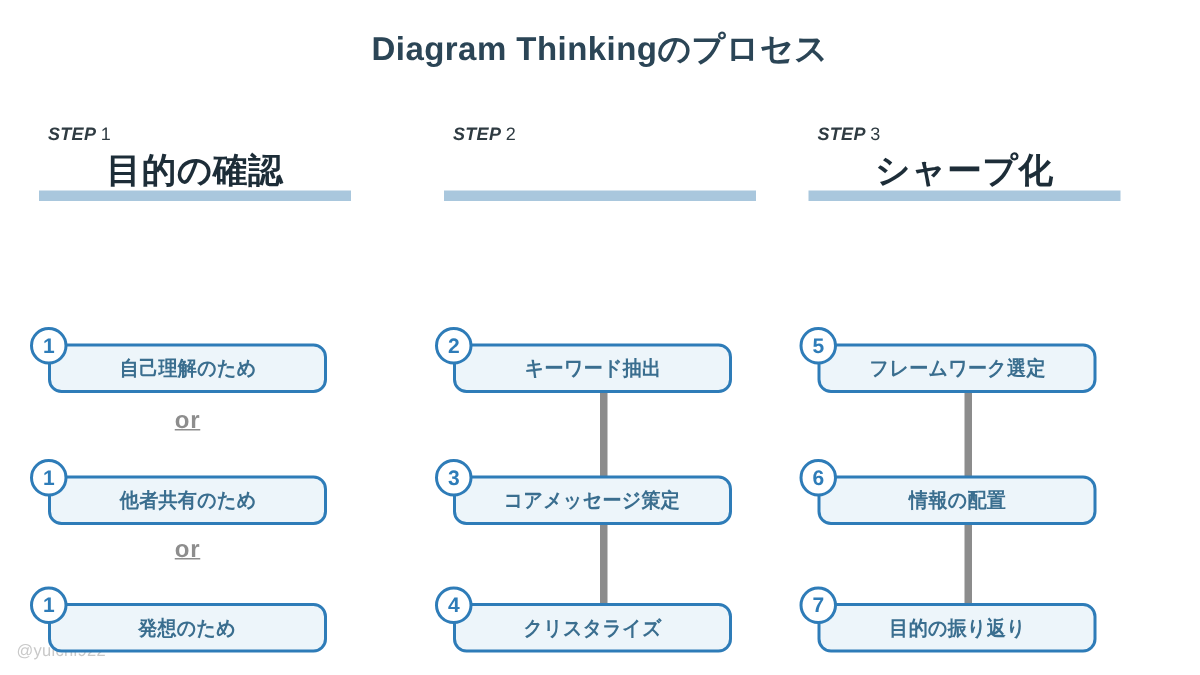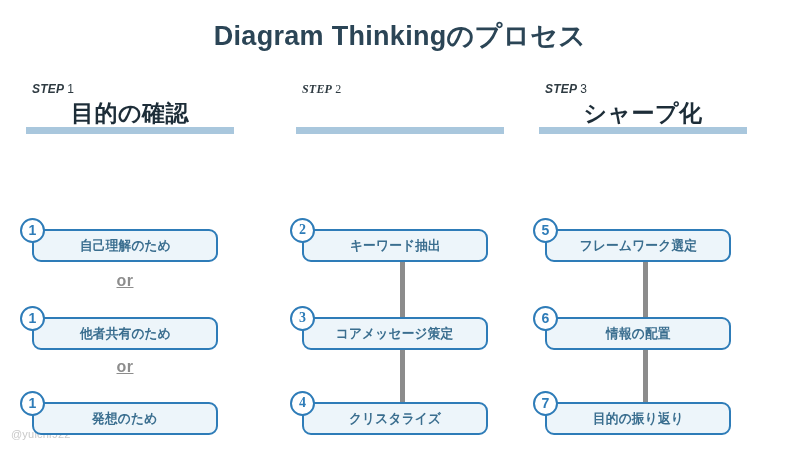--- a/index.html
+++ b/index.html
@@ -16,35 +16,35 @@
     -webkit-font-smoothing: antialiased;
   }
 
   
   #page-title {
     position: absolute;
     left: 0;
     top: 18px;
     width: 800px;
     text-align: center;
-    font-size: 27px;
+    font-size: 22px;
     font-weight: bold;
     color: #2b4556;
     letter-spacing: 0.3px;
     white-space: nowrap;
   }
 
   
   .column {
     position: absolute;
     top: 82px;
     width: 232px;
   }
   .column.col-0 { left: 18px; }
-  .column.col-1 { left: 288px; font-family: Liberation Serif, serif; }
+  .column.col-1 { left: 288px; }
   .column.col-2 { left: 531px; }
 
   
   .step-header {
     position: relative;
     height: 62px;
   }
   .step-eyebrow {
     position: absolute;
     left: 14px;

